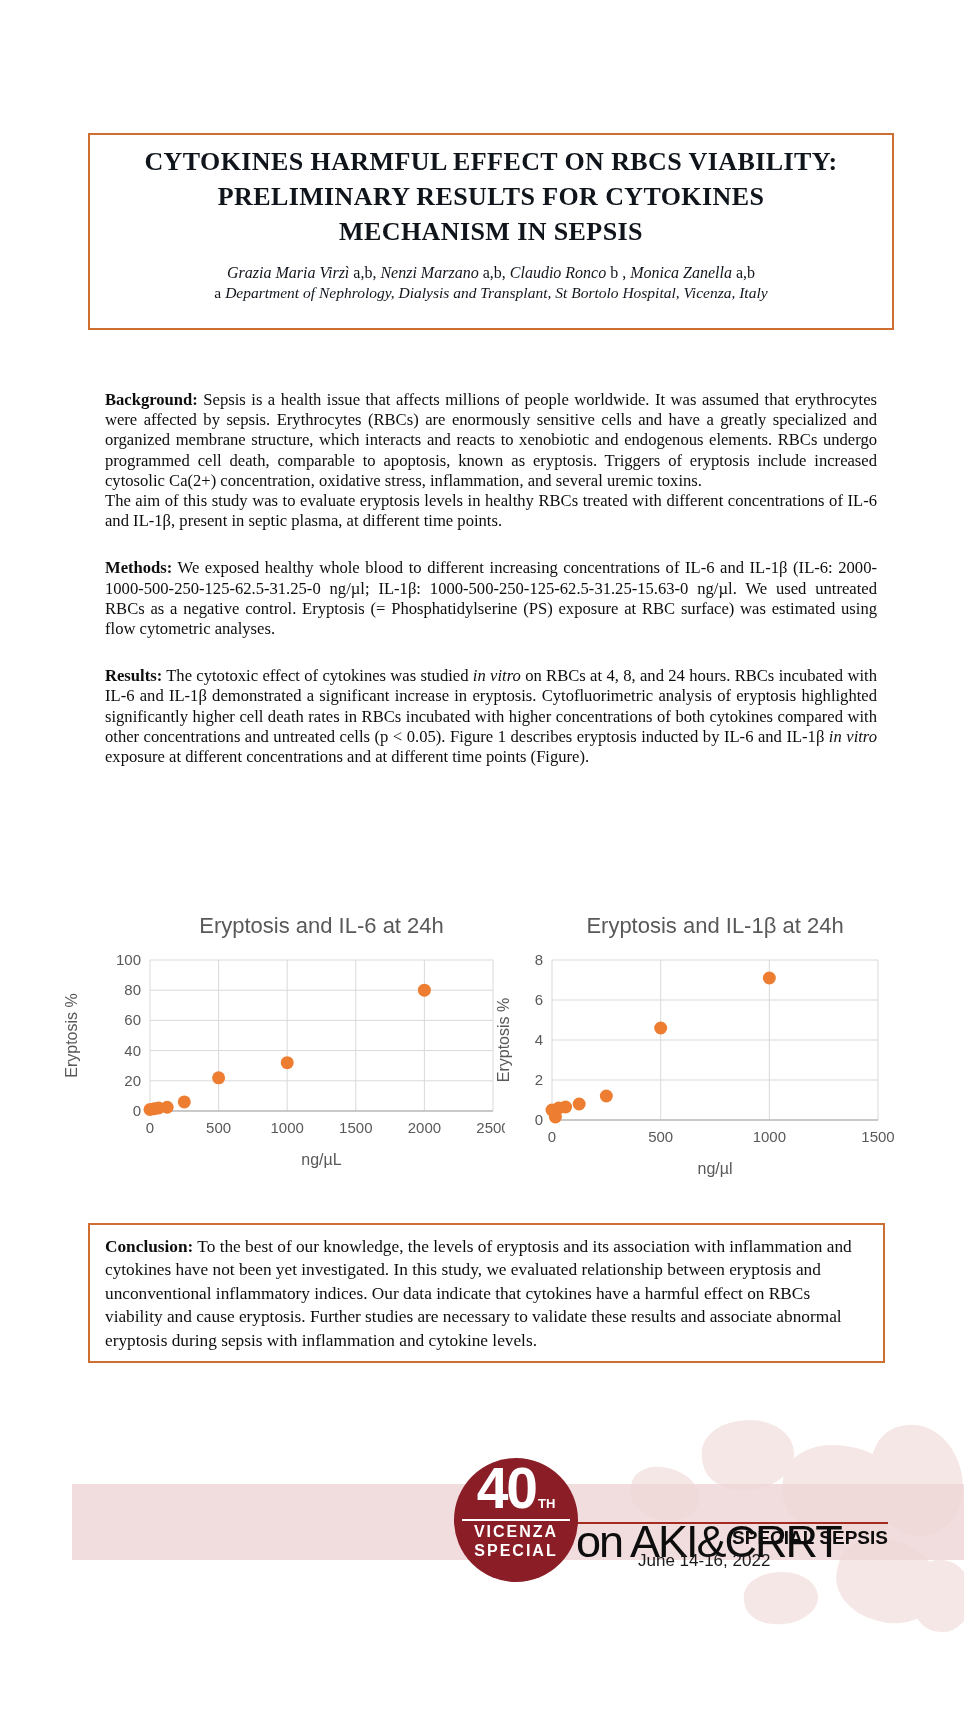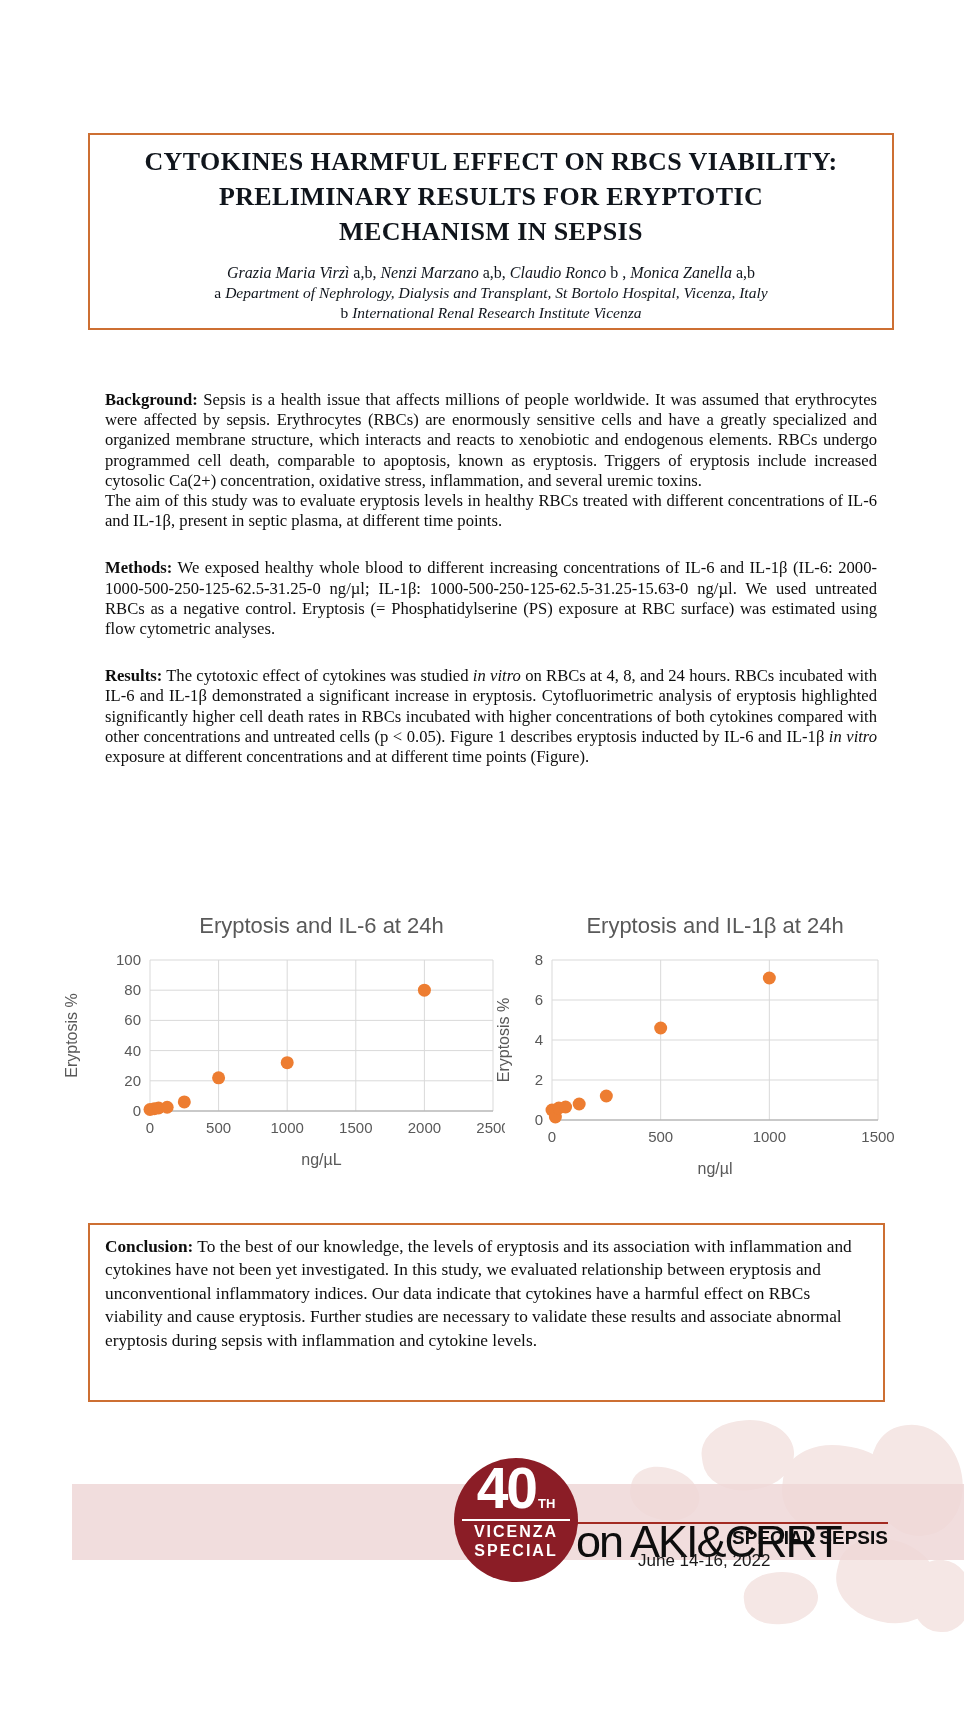--- a/index.html
+++ b/index.html
@@ -22,21 +22,21 @@
   .p-gap{margin-top:27px !important;}
   b.lbl{font-weight:bold;}
 
   
   svg text{font-family:"Liberation Sans", sans-serif;}
   .tick{font-size:15px;fill:#595959;}
   .ctitle{font-size:22px;fill:#595959;}
   .alabel{font-size:16px;fill:#595959;}
 
   
-  .conclusion-box{left:88px;top:1223px;width:797px;height:179px;border:2px solid #cd6f33;
+  .conclusion-box{left:88px;top:1223px;width:797px;height:140px;border:2px solid #cd6f33;
                   box-sizing:border-box;padding:10px 15px;font-size:17.3px;line-height:23.4px;
                   text-align:left;color:#0d0d0d;}
 
   
   .band{left:72px;top:1484px;width:892px;height:76px;background:rgba(238,215,215,.85);z-index:2;}
   .blob{position:absolute;background:#f5e7e5;border-radius:45% 55% 50% 50%;z-index:1;}
   .red-line{left:516px;top:1522px;width:372px;height:2px;background:#a32b22;z-index:3;}
   .logo-circle{left:454px;top:1458px;width:124px;height:124px;border-radius:50%;background:#8b1d26;
                z-index:4;display:flex;flex-direction:column;align-items:center;color:#fff;
                font-family:"Liberation Sans", sans-serif;}
@@ -51,26 +51,25 @@
                    font-size:19px;font-weight:bold;color:#0d0d0d;z-index:5;}
   .event-dates{left:638px;top:1551px;font-family:"Liberation Sans", sans-serif;font-size:17px;
                color:#1a1a1a;z-index:5;text-align:right;}
 </style>
 </head>
 <body>
 
 <div class="abs title-box">
   <div class="paper-title">
     <div>CYTOKINES HARMFUL EFFECT ON RBCS VIABILITY:</div>
-    <div>PRELIMINARY RESULTS FOR ERYPTOTIC</div>
+    <div>PRELIMINARY RESULTS FOR CYTOKINES</div>
     <div>MECHANISM IN SEPSIS</div>
   </div>
   <div class="authors"><span class="it">Grazia Maria Virzì </span><span>a,b</span><span>, </span><span class="it">Nenzi Marzano </span><span>a,b</span><span>, </span><span class="it">Claudio Ronco </span><span>b</span><span> , </span><span class="it">Monica Zanella </span><span>a,b</span></div>
   <div class="affil"><span>a </span><span class="it">Department of Nephrology, Dialysis and Transplant, St Bortolo Hospital, Vicenza, Italy</span></div>
-  <div class="affil"><span>b </span><span class="it">International Renal Research Institute Vicenza</span></div>
 </div>
 
 <div class="abs body-text">
   <p><b class="lbl">Background:</b><span> Sepsis is a health issue that affects millions of people worldwide. It was assumed that erythrocytes were affected by sepsis. Erythrocytes (RBCs) are enormously sensitive cells and have a greatly specialized and organized membrane structure, which interacts and reacts to xenobiotic and endogenous elements. RBCs undergo programmed cell death, comparable to apoptosis, known as eryptosis. Triggers of eryptosis include increased cytosolic Ca(2+) concentration, oxidative stress, inflammation, and several uremic toxins.</span></p>
   <p>The aim of this study was to evaluate eryptosis levels in healthy RBCs treated with different concentrations of IL-6 and IL-1β, present in septic plasma, at different time points.</p>
   <p class="p-gap"><b class="lbl">Methods:</b><span> We exposed healthy whole blood to different increasing concentrations of IL-6 and IL-1β (IL-6: 2000-1000-500-250-125-62.5-31.25-0 ng/µl; IL-1β: 1000-500-250-125-62.5-31.25-15.63-0 ng/µl. We used untreated RBCs as a negative control. Eryptosis (= Phosphatidylserine (PS) exposure at RBC surface) was estimated using flow cytometric analyses.</span></p>
   <p class="p-gap"><b class="lbl">Results:</b><span><span> The cytotoxic effect of cytokines was studied </span><span class="it">in vitro</span><span> on RBCs at 4, 8, and 24 hours. RBCs incubated with IL-6 and IL-1β demonstrated a significant increase in eryptosis. Cytofluorimetric analysis of eryptosis highlighted significantly higher cell death rates in RBCs incubated with higher concentrations of both cytokines compared with other concentrations and untreated cells (p &lt; 0.05). Figure 1 describes eryptosis inducted by IL-6 and IL-1β </span><span class="it">in vitro</span><span> exposure at different concentrations and at different time points (Figure).</span></span></p>
 </div>
 
 <div>

